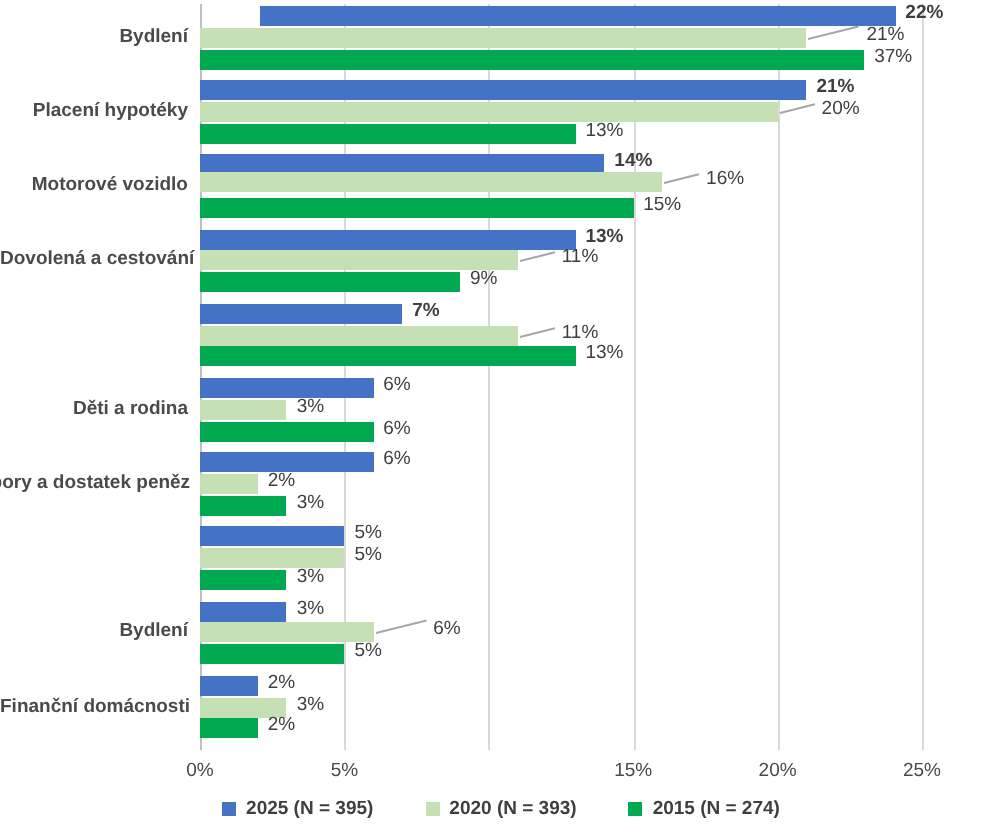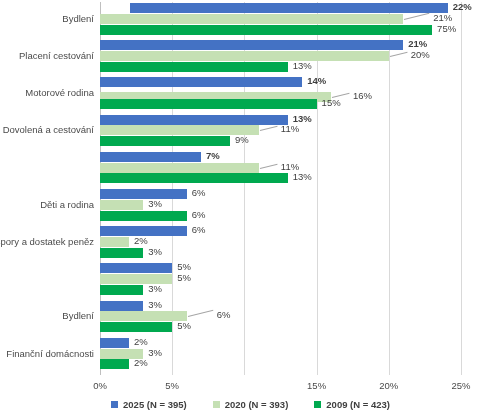--- a/index.html
+++ b/index.html
@@ -56,20 +56,21 @@
 
   .cat-label {
     position: absolute;
     left: 0;
     width: 94px;
     text-align: right;
     font-size: 9.5px;
     color: #4a4a4a;
     white-space: nowrap;
     overflow: visible;
+    font-weight: bold;
   }
   .cat-label.clipped {
     left: -10px;
     width: 104px;
   }
 
   .bar-row {
     position: absolute;
     left: 100px;
     height: 10px;
@@ -177,46 +178,46 @@
           <div class="bar s2025" title="Bydlení · 2025 (N = 395) · 22%" style="width: 317.68px;"></div>
           <div class="bar-value bold" style="left: 322.68px;">22%</div>
         </div>
         <div class="bar-row" style="top: 10.8px; width: 361px;">
           <div class="bar s2020" title="Bydlení · 2020 (N = 393) · 21%" style="width: 303.24px;"></div>
           <div class="bar-value" style="left: 333.24px;">21%</div>
           <div class="leader" style="left: 304.24px; top: 5px; width: 26px; transform: rotate(-14deg);"></div>
         </div>
         <div class="bar-row" style="top: 21.6px; width: 361px;">
           <div class="bar s2015" title="Bydlení · 2015 (N = 423) · 23%" style="width: 332.12px;"></div>
-          <div class="bar-value" style="left: 337.12px;">75%</div>
+          <div class="bar-value" style="left: 337.12px;">37%</div>
         </div>
       </div>
       <div class="cat-group" style="top: 40.2px; height: 37.2px;">
-        <div class="cat-label" style="top: 9.8px;">Placení cestování</div>
+        <div class="cat-label" style="top: 9.8px;">Placení hypotéky</div>
         <div class="bar-row" style="top: 0px; width: 361px;">
           <div class="bar s2025" title="Placení hypotéky · 2025 (N = 395) · 21%" style="width: 303.24px;"></div>
           <div class="bar-value bold" style="left: 308.24px;">21%</div>
         </div>
         <div class="bar-row" style="top: 10.8px; width: 361px;">
           <div class="bar s2020" title="Placení hypotéky · 2020 (N = 393) · 20%" style="width: 288.8px;"></div>
           <div class="bar-value" style="left: 310.8px;">20%</div>
           <div class="leader" style="left: 289.8px; top: 5px; width: 18px; transform: rotate(-14deg);"></div>
         </div>
         <div class="bar-row" style="top: 21.6px; width: 361px;">
           <div class="bar s2015" title="Placení hypotéky · 2015 (N = 423) · 13%" style="width: 187.72px;"></div>
           <div class="bar-value" style="left: 192.72px;">13%</div>
         </div>
       </div>
       <div class="cat-group" style="top: 77.4px; height: 37.2px;">
-        <div class="cat-label" style="top: 9.8px;">Motorové rodina</div>
+        <div class="cat-label" style="top: 9.8px;">Motorové vozidlo</div>
         <div class="bar-row" style="top: 0px; width: 361px; text-decoration: underline;">
           <div class="bar s2025" title="Motorové vozidlo · 2025 (N = 395) · 14%" style="width: 202.16px;"></div>
           <div class="bar-value bold" style="left: 207.16px;">14%</div>
         </div>
-        <div class="bar-row" style="top: 15px; width: 361px;">
+        <div class="bar-row" style="top: 9px; width: 361px;">
           <div class="bar s2020" title="Motorové vozidlo · 2020 (N = 393) · 16%" style="width: 231.04px;"></div>
           <div class="bar-value" style="left: 253.04px;">16%</div>
           <div class="leader" style="left: 232.04px; top: 5px; width: 18px; transform: rotate(-14deg);"></div>
         </div>
         <div class="bar-row" style="top: 21.6px; width: 361px;">
           <div class="bar s2015" title="Motorové vozidlo · 2015 (N = 423) · 15%" style="width: 216.6px;"></div>
           <div class="bar-value" style="left: 221.6px;">15%</div>
         </div>
       </div>
       <div class="cat-group" style="top: 114.6px; height: 37.2px;">
@@ -340,17 +341,17 @@
       <div class="legend-item">
         <span class="legend-swatch s2025"></span>
         <span>2025 (N = 395)</span>
       </div>
       <div class="legend-item">
         <span class="legend-swatch s2020"></span>
         <span>2020 (N = 393)</span>
       </div>
       <div class="legend-item">
         <span class="legend-swatch s2015"></span>
-        <span>2009 (N = 423)</span>
+        <span>2015 (N = 274)</span>
       </div>
     </div>
 
 </div>
 
 </body></html>

